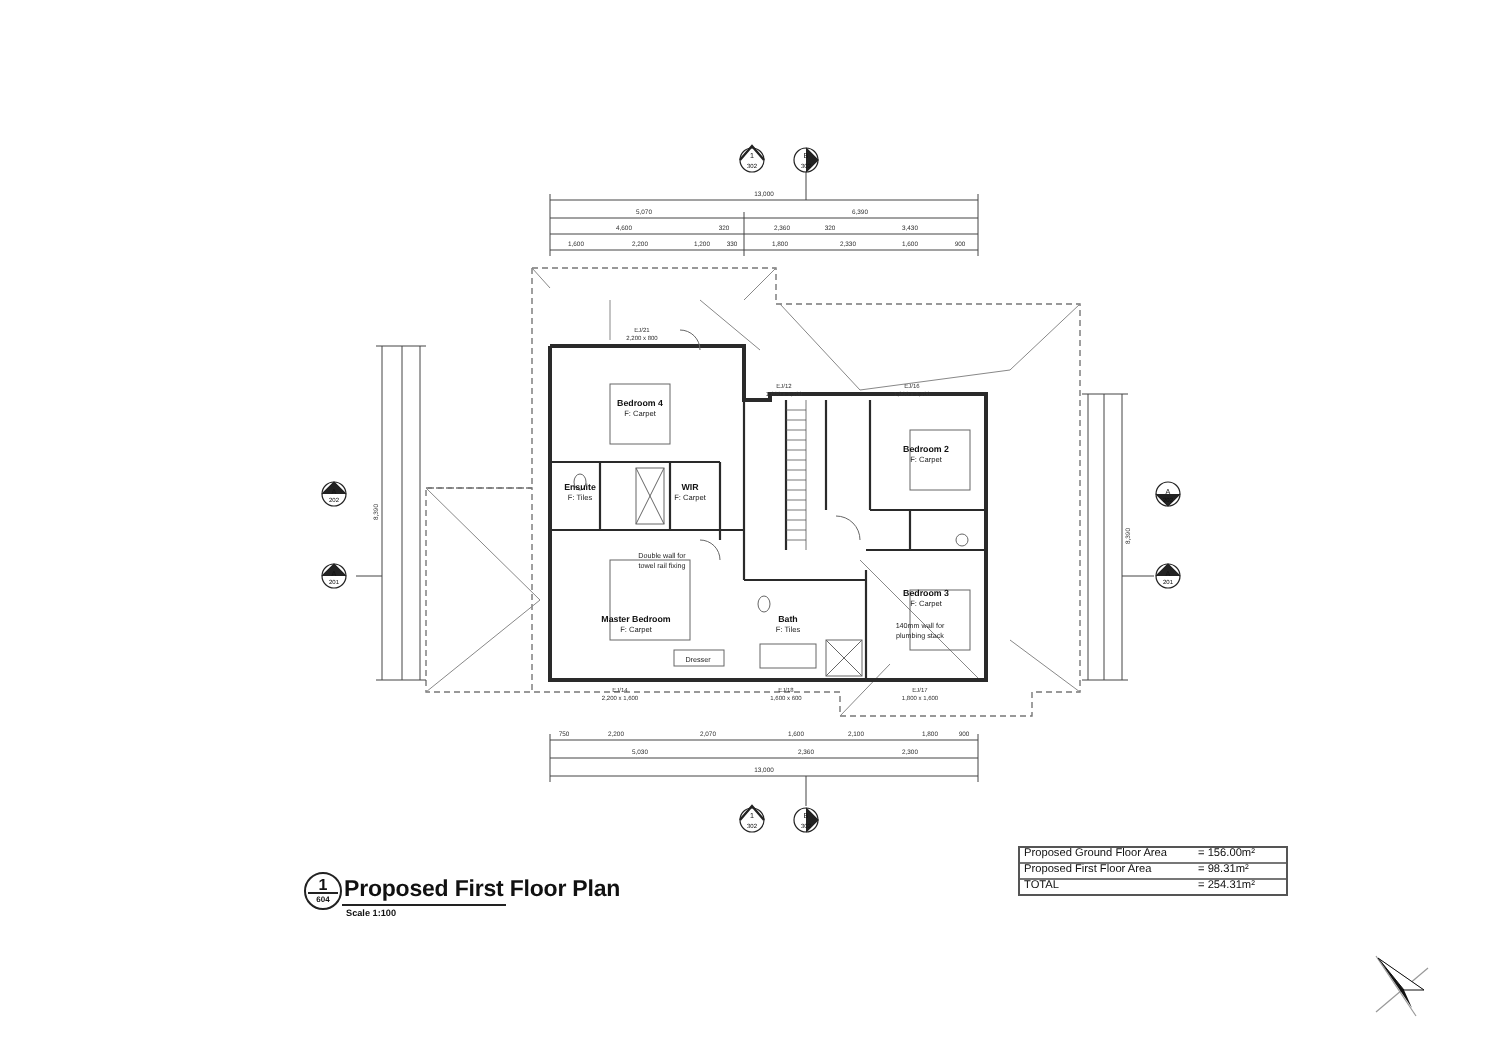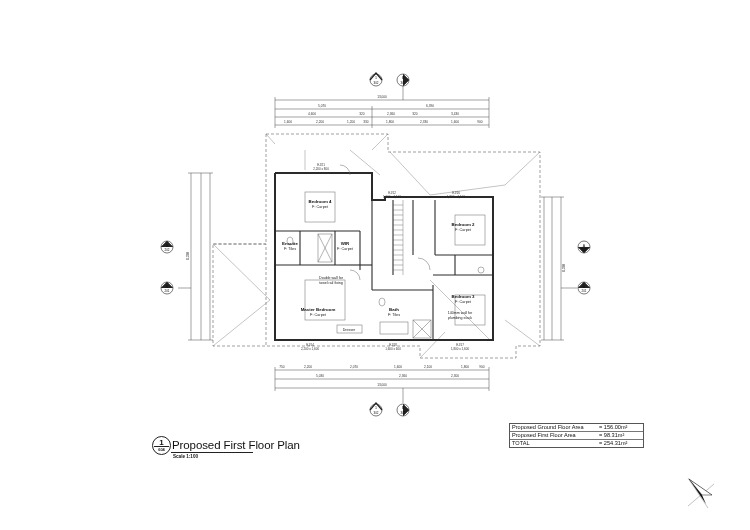--- a/index.html
+++ b/index.html
@@ -9,21 +9,21 @@
   .room { font-family:"Liberation Sans", sans-serif; font-size:4.4px; fill:#111; font-weight:bold; text-anchor:middle; }
   .roomsub { font-family:"Liberation Sans", sans-serif; font-size:3.8px; fill:#222; text-anchor:middle; }
   .note { font-family:"Liberation Sans", sans-serif; font-size:3.6px; fill:#222; text-anchor:middle; }
   .win { font-family:"Liberation Sans", sans-serif; font-size:3px; fill:#333; text-anchor:middle; }
   .tag { font-family:"Liberation Sans", sans-serif; font-size:3.6px; fill:#111; text-anchor:middle; }
   .title-block { position:absolute; left:152px; top:436px; }
   .title-circle { position:absolute; left:0; top:0; width:17px; height:17px; border:1px solid #222; border-radius:50%; background:#fff; }
   .title-circle .num { position:absolute; left:0; width:17px; top:1px; text-align:center; font-size:8px; font-weight:bold; }
   .title-circle .line { position:absolute; left:1px; right:1px; top:9px; border-top:1px solid #222; }
   .title-circle .sheet { position:absolute; left:0; width:17px; top:10px; text-align:center; font-size:4px; font-weight:bold; }
-  .title-text { position:absolute; left:20px; top:3px; font-size:11.5px; font-weight:normal; white-space:nowrap; letter-spacing:-0.1px; }
+  .title-text { position:absolute; left:20px; top:3px; font-size:11.5px; font-weight:bold; white-space:nowrap; letter-spacing:-0.1px; }
   .title-rule { position:absolute; left:19px; top:16px; width:82px; border-top:1px solid #222; }
   .scale { position:absolute; left:21px; top:18px; font-size:4.6px; font-weight:bold; white-space:nowrap; }
   .area-table { position:absolute; left:509px; top:423px; width:133px; border:1px solid #555; font-size:5.6px; }
   .area-row { display:flex; height:7px; line-height:7px; border-bottom:1px solid #777; }
   .area-row:last-child { border-bottom:none; }
   .area-label { width:87px; padding-left:2px; white-space:nowrap; }
   .area-value { flex:1; white-space:nowrap; }
   .north { position:absolute; left:686px; top:476px; width:30px; height:34px; }
 </style>
 </head>

